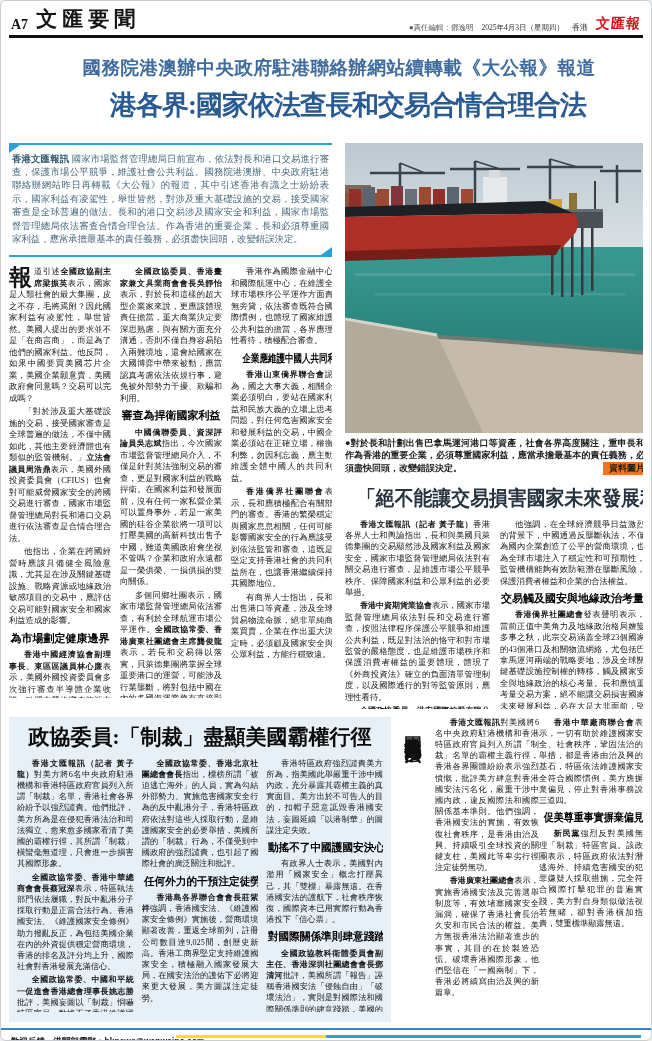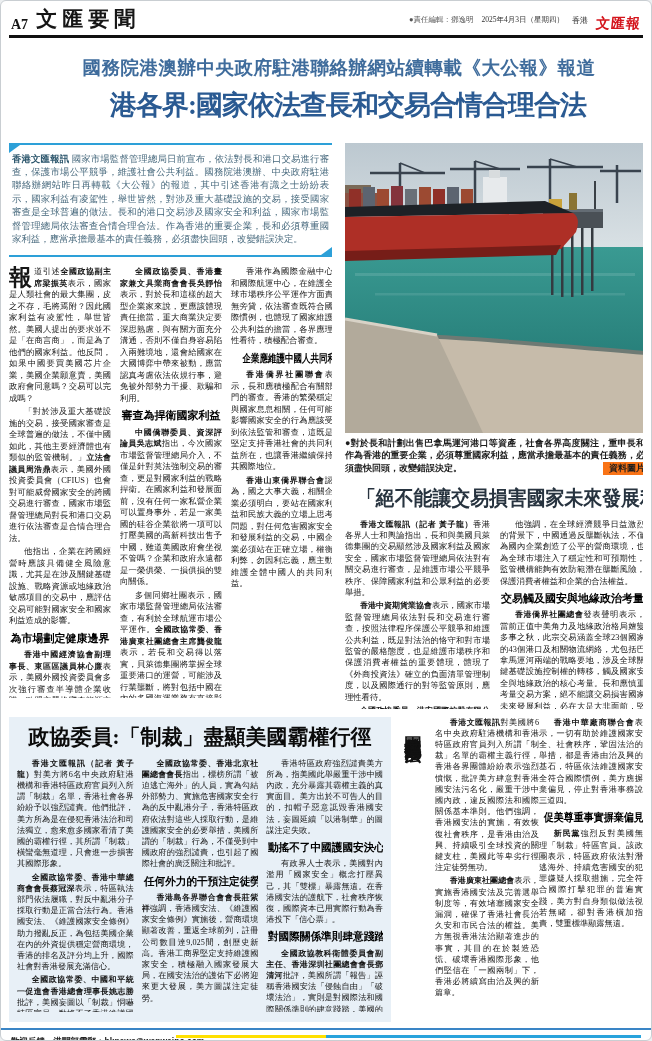--- a/index.html
+++ b/index.html
@@ -4,21 +4,21 @@
 <style>
   html,body{margin:0;padding:0;background:#eceff1;}
   .page{position:relative;width:650px;height:1039px;margin:0 auto;background:#fff;
     border:1px solid #c9ced2;border-radius:6px;overflow:hidden;
     font-family:"Liberation Serif","DejaVu Serif",serif;color:#161616;}
   
   .hdr{display:flex;justify-content:space-between;align-items:flex-end;padding:12px 10px 0 10px;height:20px;}
   .hdr-left{display:flex;align-items:flex-end;gap:8px;}
   .pageno{font-size:14px;font-weight:700;}
   .secttl{font-size:21px;font-weight:700;letter-spacing:5px;}
-  .hdr-right{display:flex;align-items:flex-start;gap:8px;font-size:7.5px;color:#444;}
+  .hdr-right{display:flex;align-items:flex-end;gap:8px;font-size:7.5px;color:#444;}
   .editor{color:#555;}
   .dateline{color:#333;}
   .hk{font-size:8px;color:#222;}
   .wwp-logo{font-size:14px;font-weight:900;color:var(--logo-red,#d4151c);letter-spacing:1px;transform:skewX(-6deg);}
   .toprule{height:2.5px;background:#101010;margin:2px 8px 0 8px;}
   
   .kicker{margin-top:17px;text-align:center;font-size:18.5px;font-weight:600;color:var(--kicker-blue,#3f6c9c);letter-spacing:0.5px;padding-left:26px;}
   .mainhead{margin-top:5px;text-align:center;font-size:27px;line-height:40px;font-weight:900;color:var(--headline-blue,#2a5a92);letter-spacing:-1px;padding-left:44px;}
   
   .topgrid{display:flex;gap:13px;margin:10px 8px 0 8px;height:566px;overflow:hidden;}
@@ -102,22 +102,23 @@
           </div>
         <div class="mcol">
             <p class="para"><b>全國政協委員、香港畫家兼文具業商會會長吳靜怡</b><span>表示，對於長和這樣的超大型企業家來說，更應該體現責任擔當，重大商業決定要深思熟慮，與有關方面充分溝通，否則不僅自身容易陷入兩難境地，還會給國家在大國博弈中帶來被動，應當認真考慮依法依規行事，避免被外部勢力干擾、欺騙和利用。</span></p>
             <h4 class="sub">審查為捍衛國家利益</h4>
             <p class="para"><b>中國僑聯委員、資深評論員吳志斌</b><span>指出，今次國家市場監督管理總局介入，不僅是針對莫法強制交易的審查，更是對國家利益的戰略捍衛。在國家利益和發展面前，沒有任何一家私營企業可以置身事外，若是一家美國的硅谷企業欲將一項可以打壓美國的高新科技出售予中國，難道美國政府會坐視不管嗎？企業和政府永遠都是一榮俱榮、一損俱損的雙向關係。</span></p>
             <p class="para"><span>多個同鄉社團表示，國家市場監督管理總局依法審查，有利於全球航運市場公平運作。</span><b>全國政協常委、香港廣東社團總會主席龔俊龍</b><span>表示，若長和交易得以落實，貝萊德集團將掌握全球重要港口的運營，可能涉及行業壟斷，將對包括中國在內的多國海運業務有直接影響，因此國家審查本次交易，是為全球航運行業的有序、公平運作。</span></p>
           </div>
         <div class="mcol">
             <p class="para"><span>香港作為國際金融中心和國際航運中心，在維護全球市場秩序公平運作方面責無旁貸，依法審查既符合國際慣例，也體現了國家維護公共利益的擔當，各界應理性看待，積極配合審查。</span></p>
             <h4 class="sub" style="transform-origin: center center; transform: scaleX(0.772727);">企業應維護中國人共同利益</h4>
+            <p class="para"><b>香港山東僑界聯合會</b><span>認為，國之大事大義，相關企業必須明白，要站在國家利益和民族大義的立場上思考問題，對任何危害國家安全和發展利益的交易，中國企業必須站在正確立場，權衡利弊，勿因利忘義，應主動維護全體中國人的共同利益。</span></p>
             <p class="para"><b>香港僑界社團聯會</b><span>表示，長和應積極配合有關部門的審查。香港的繁榮穩定與國家息息相關，任何可能影響國家安全的行為應該受到依法監管和審查，這既是堅定支持香港社會的共同利益所在，也讓香港繼續保持其國際地位。</span></p>
-            <p class="para"><b>香港山東僑界聯合會</b><span>認為，國之大事大義，相關企業必須明白，要站在國家利益和民族大義的立場上思考問題，對任何危害國家安全和發展利益的交易，中國企業必須站在正確立場，權衡利弊，勿因利忘義，應主動維護全體中國人的共同利益。</span></p>
+            <p class="para"><span>有商界人士指出，長和出售港口等資產，涉及全球貿易物流命脈，絕非單純商業買賣，企業在作出重大決定時，必須顧及國家安全與公眾利益，方能行穩致遠。</span></p>
           </div>
       </div>
     </div>
 
     <div class="rcol">
       <div class="photo">
         <svg width="300" height="290" viewBox="0 0 300 290">
           <defs>
             <linearGradient id="sky" x1="0" y1="0" x2="0" y2="1">
               <stop offset="0" stop-color="#bcc8d0"></stop>

